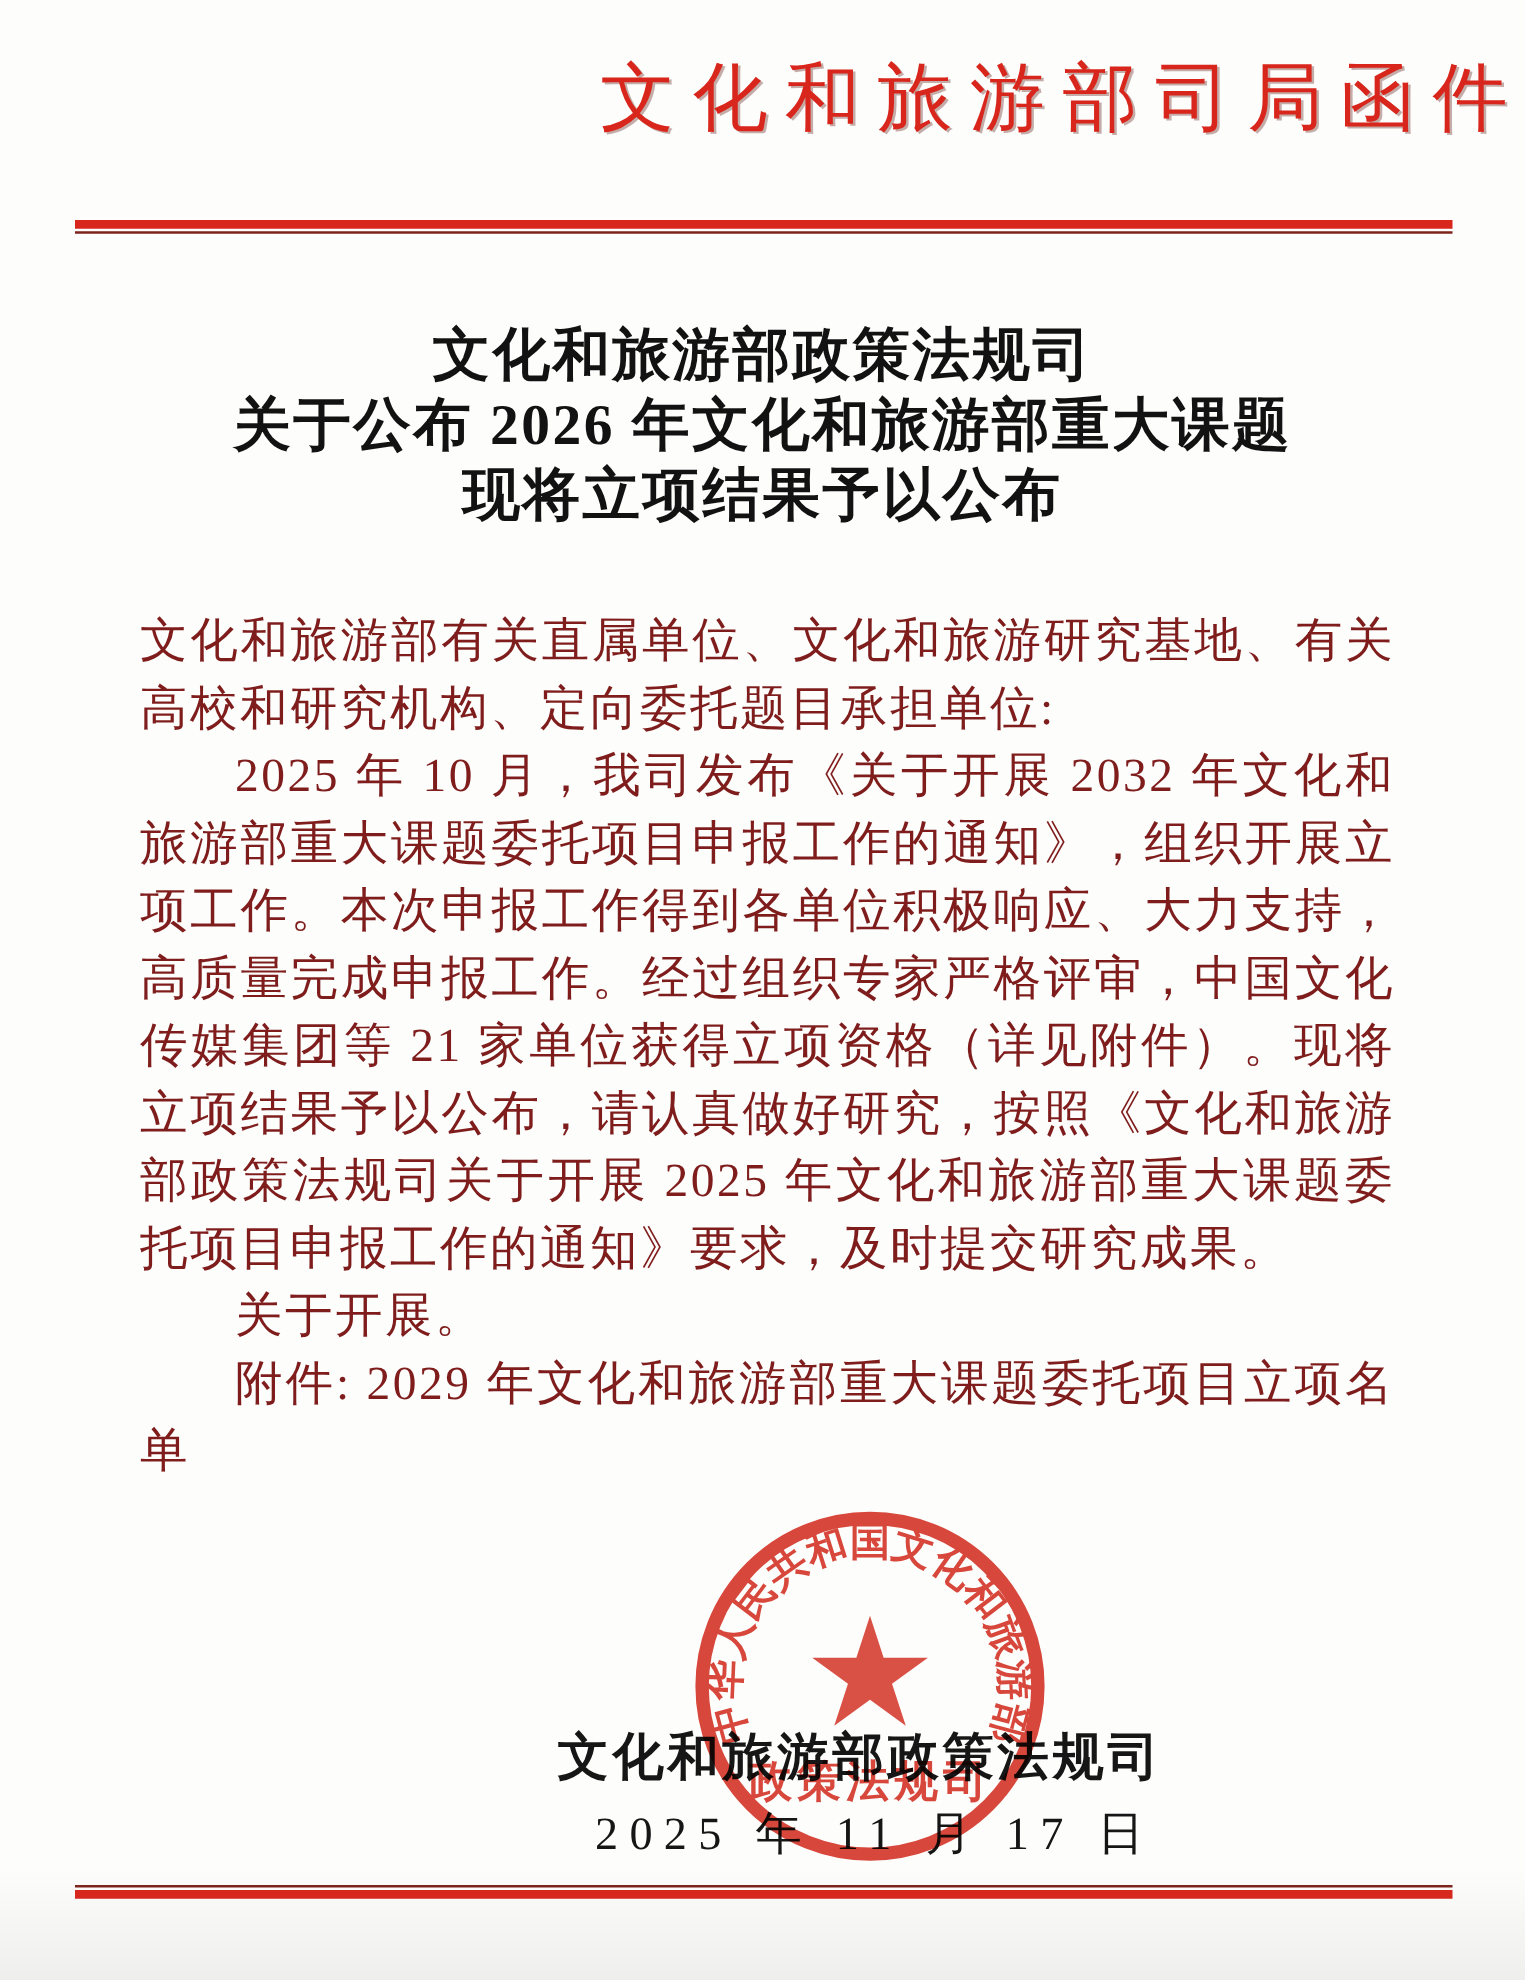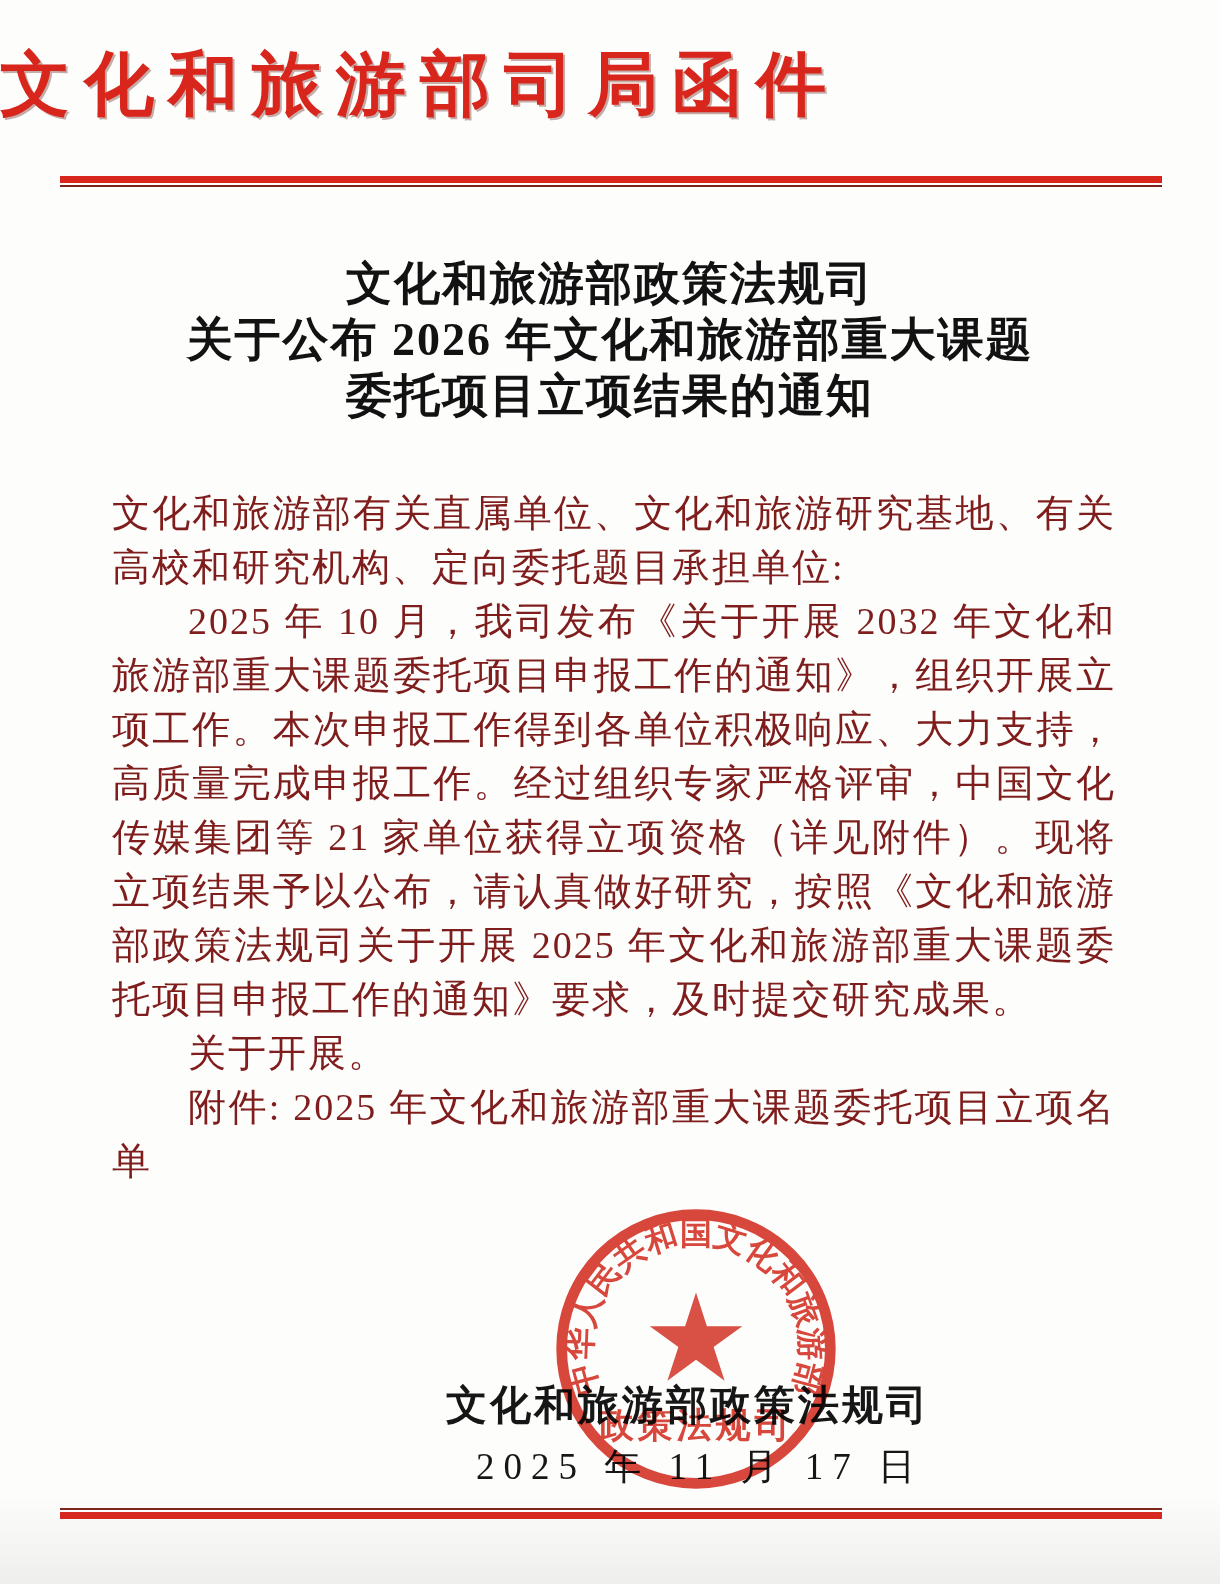--- a/index.html
+++ b/index.html
@@ -12,22 +12,22 @@
     font-family:"Liberation Serif","DejaVu Serif",serif;
   }
   .page::after{ 
     content:"";position:absolute;left:0;right:0;bottom:0;height:90px;
     background:linear-gradient(180deg,rgba(0,0,0,0) 0%,rgba(110,110,110,0.10) 100%);
     pointer-events:none;
   }
   
   .letterhead{
     position:absolute;top:38px;left:0;width:100%;
-    text-align:left;
-    font-size:70px;font-weight:700;
+    text-align:right;
+    font-size:60px;font-weight:400;
     letter-spacing:14px;
     color:#d9261c;
     text-shadow:2px 2px 0 rgba(90,20,12,0.35);
     white-space:nowrap;
   }
   .rule{position:absolute;left:60px;right:58px;}
   .rule .thick{height:7px;background:#d9261c;}
   .rule .thin{height:2px;background:#7e231b;margin-top:2px;}
   .rule.top{top:176px;}
   .rule.bottom{top:1508px;}
@@ -71,28 +71,28 @@
   <div class="letterhead">文化和旅游部司局函件</div>
 
   <div class="rule top">
     <div class="thick"></div>
     <div class="thin"></div>
   </div>
 
   <div class="doc-title">
     <div>文化和旅游部政策法规司</div>
     <div>关于公布 2026 年文化和旅游部重大课题</div>
-    <div>委托项目立项结果的通知</div>
+    <div>现将立项结果予以公布</div>
   </div>
 
   <div class="body-text">
     <p>文化和旅游部有关直属单位、文化和旅游研究基地、有关高校和研究机构、定向委托题目承担单位:</p>
     <p class="indent">2025 年 10 月，我司发布《关于开展 2032 年文化和旅游部重大课题委托项目申报工作的通知》，组织开展立项工作。本次申报工作得到各单位积极响应、大力支持，高质量完成申报工作。经过组织专家严格评审，中国文化传媒集团等 21 家单位获得立项资格（详见附件）。现将立项结果予以公布，请认真做好研究，按照《文化和旅游部政策法规司关于开展 2025 年文化和旅游部重大课题委托项目申报工作的通知》要求，及时提交研究成果。</p>
     <p class="indent">关于开展。</p>
-    <p class="attachment">附件: 2025 年文化和旅游部重大课题委托项目立项名单</p>
+    <p class="attachment">附件: 2029 年文化和旅游部重大课题委托项目立项名单</p>
   </div>
 
   <div class="sig-name">文化和旅游部政策法规司</div>
   <div class="sig-date">2025 年 11 月 17 日</div>
 
   <svg class="seal" viewBox="0 0 300 300" xmlns="http://www.w3.org/2000/svg">
     <circle cx="150" cy="150" r="138" fill="none" stroke="#d6372a" stroke-width="11"></circle>
     <polygon fill="#d6372a" fill-opacity="0.95" points="150,92 138.8,126.6 102.5,126.6 131.9,147.9 120.6,182.5 150,161 179.4,182.5 168.1,147.9 197.6,126.6 161.2,126.6"></polygon>
     <defs>
       <path id="sealArc" d="M 49.9 190.5 A 108 108 0 1 1 250.1 190.5" fill="none"></path>

